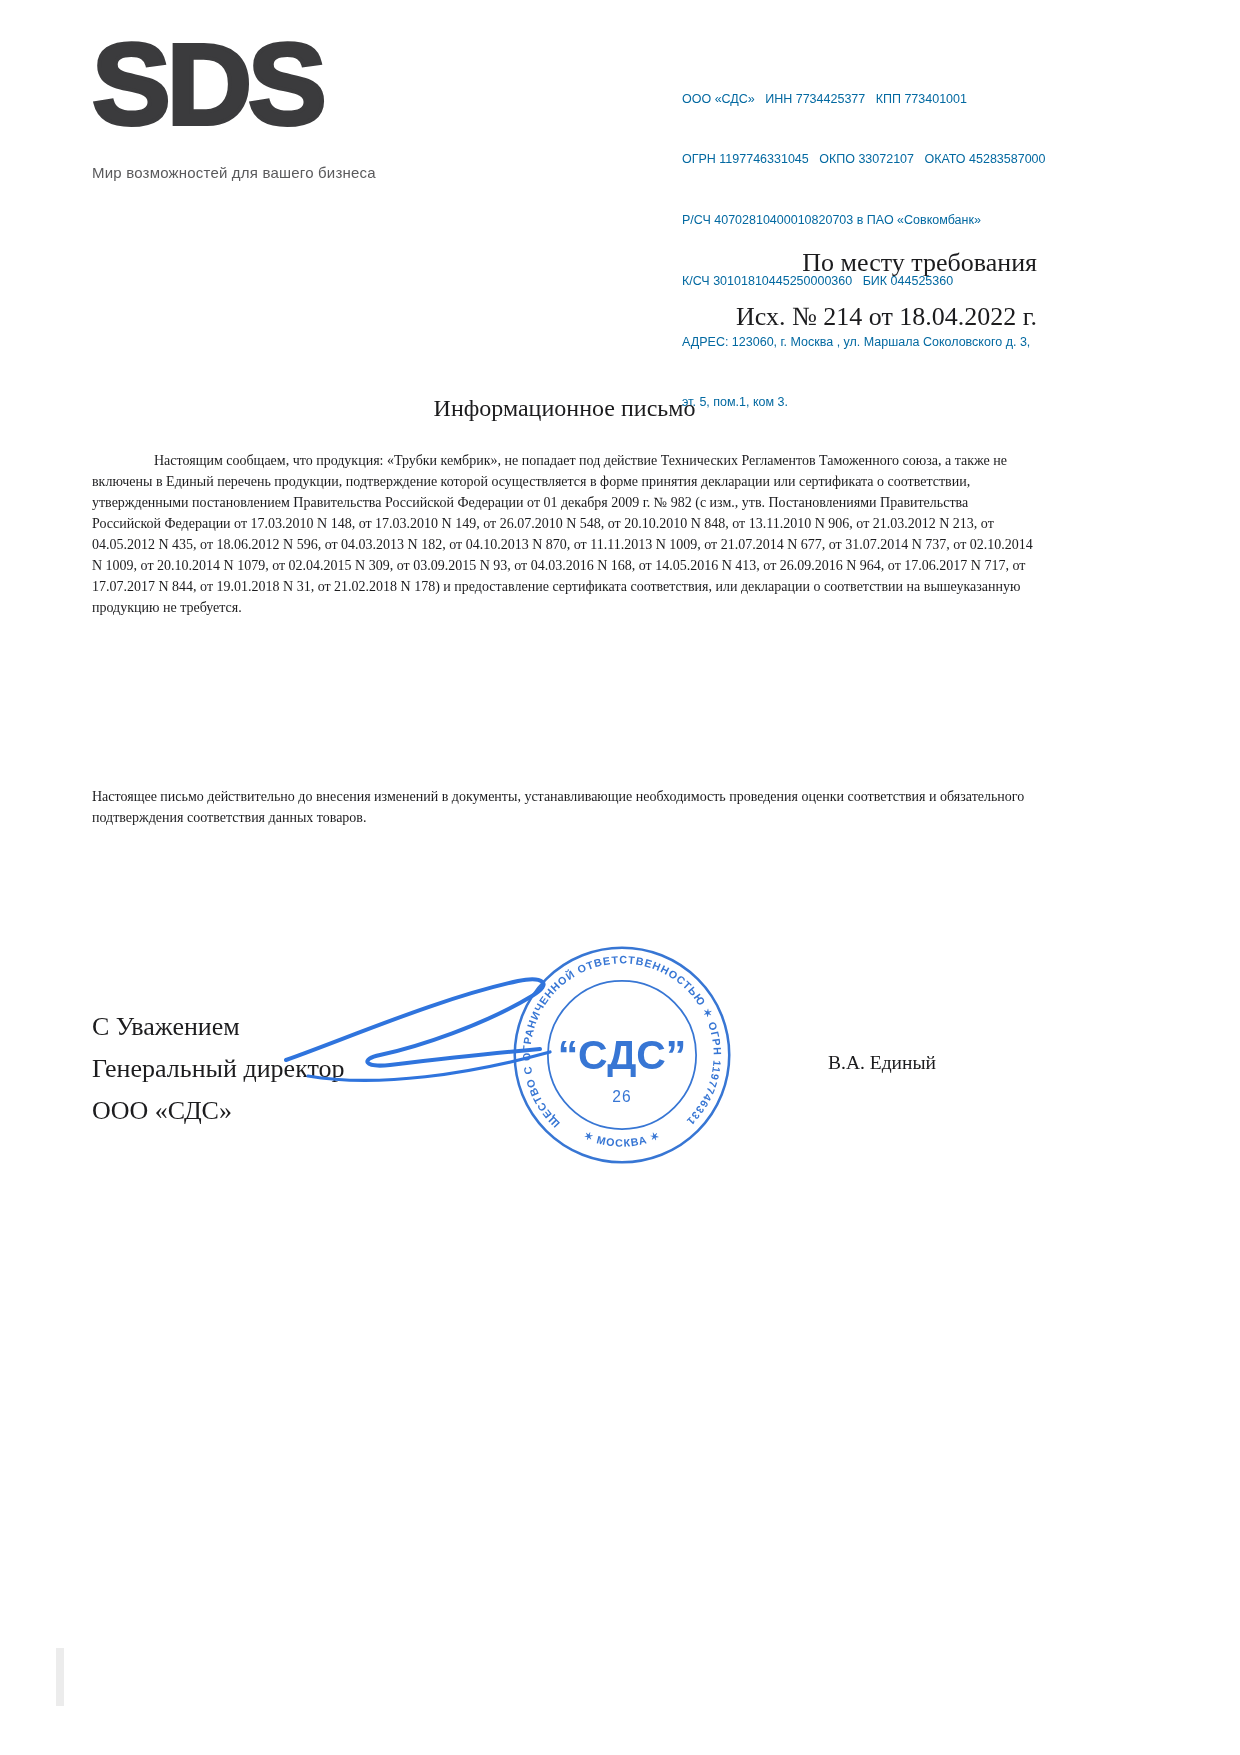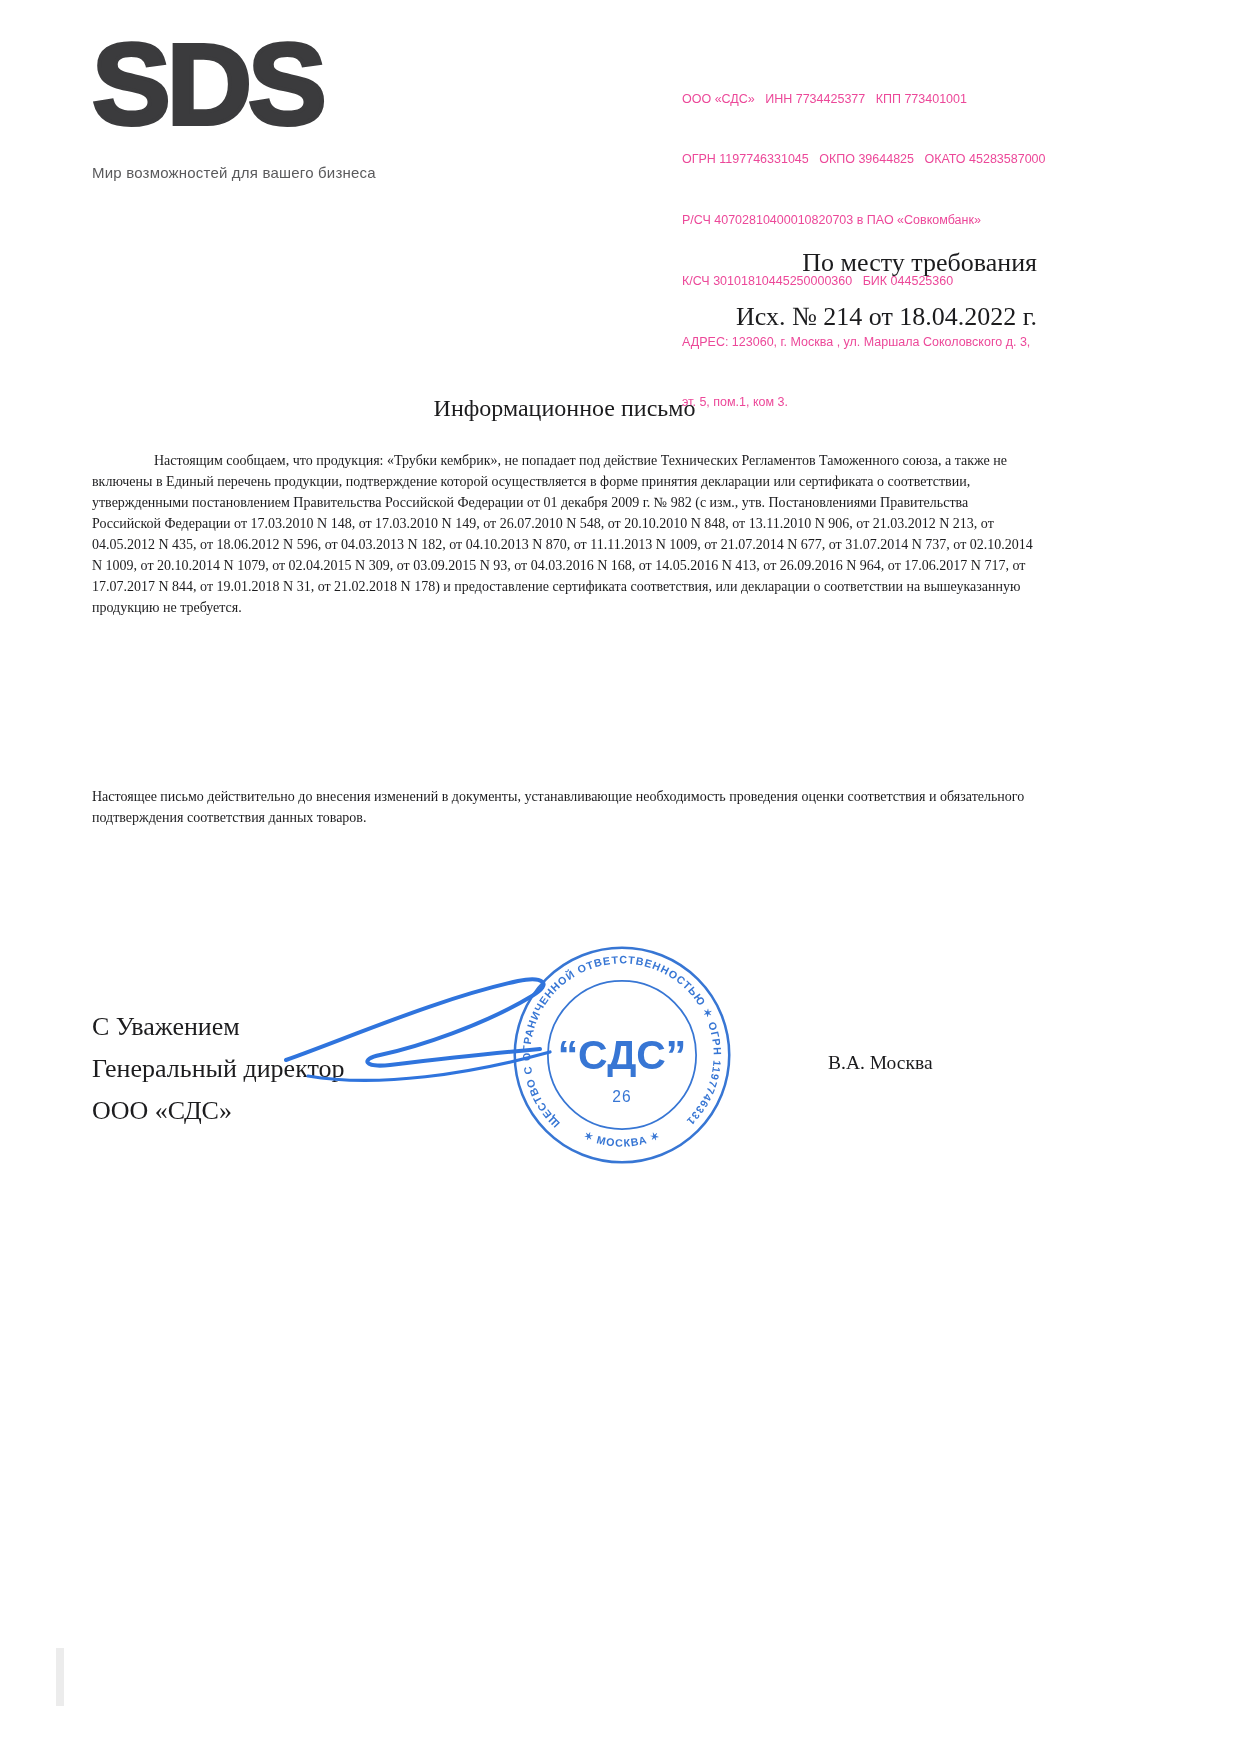--- a/index.html
+++ b/index.html
@@ -30,21 +30,21 @@
     font-size: 15px;
     color: #5a5a5c;
     margin-top: 24px;
     letter-spacing: 0.2px;
   }
   .company-details {
     position: absolute; left: 682px; top: 48px; width: 420px;
     font-family: "Liberation Sans", sans-serif;
     font-size: 12.5px;
     line-height: 1.62;
-    color: #ec4899;
+    color: #0369a1;
     white-space: pre-wrap;
   }
 
   
   .meta {
     position: absolute; right: 203px; top: 248px;
     text-align: right;
     font-size: 26px;
   }
   .meta .ref { margin-top: 24px; margin-left: 8px; }
@@ -111,21 +111,21 @@
 
 <div class="page">
 
   <div class="logo-block">
     <div class="logo-text">SDS</div>
     <div class="tagline">Мир возможностей для вашего бизнеса</div>
   </div>
 
   <div class="company-details">
     <div class="detail-line">ООО «СДС»   ИНН 7734425377   КПП 773401001</div>
-    <div class="detail-line">ОГРН 1197746331045   ОКПО 39644825   ОКАТО 45283587000</div>
+    <div class="detail-line">ОГРН 1197746331045   ОКПО 33072107   ОКАТО 45283587000</div>
     <div class="detail-line">Р/СЧ 40702810400010820703 в ПАО «Совкомбанк»</div>
     <div class="detail-line">К/СЧ 30101810445250000360   БИК 044525360</div>
     <div class="detail-line">АДРЕС: 123060, г. Москва , ул. Маршала Соколовского д. 3,</div>
     <div class="detail-line">эт. 5, пом.1, ком 3.</div>
   </div>
 
   <div class="meta">
     <div class="recipient">По месту требования</div>
     <div class="ref">Исх. № 214 от 18.04.2022 г.</div>
   </div>
@@ -134,21 +134,21 @@
 
   <p class="body-text p1">Настоящим сообщаем, что продукция: «Трубки кембрик», не попадает под действие Технических Регламентов Таможенного союза, а также не включены в Единый перечень продукции, подтверждение которой осуществляется в форме принятия декларации или сертификата о соответствии, утвержденными постановлением Правительства Российской Федерации от 01 декабря 2009 г. № 982 (с изм., утв. Постановлениями Правительства Российской Федерации от 17.03.2010 N 148, от 17.03.2010 N 149, от 26.07.2010 N 548, от 20.10.2010 N 848, от 13.11.2010 N 906, от 21.03.2012 N 213, от 04.05.2012 N 435, от 18.06.2012 N 596, от 04.03.2013 N 182, от 04.10.2013 N 870, от 11.11.2013 N 1009, от 21.07.2014 N 677, от 31.07.2014 N 737, от 02.10.2014 N 1009, от 20.10.2014 N 1079, от 02.04.2015 N 309, от 03.09.2015 N 93, от 04.03.2016 N 168, от 14.05.2016 N 413, от 26.09.2016 N 964, от 17.06.2017 N 717, от 17.07.2017 N 844, от 19.01.2018 N 31, от 21.02.2018 N 178) и предоставление сертификата соответствия, или декларации о соответствии на вышеуказанную продукцию не требуется.</p>
   <p class="body-text p2">Настоящее письмо действительно до внесения изменений в документы, устанавливающие необходимость проведения оценки соответствия и обязательного подтверждения соответствия данных товаров.</p>
 
   <div class="sign-block">
     <div>С Уважением</div>
     <div>Генеральный директор</div>
     <div>ООО «СДС»</div>
   </div>
 
-  <div class="signer-name">В.А. Москва</div>
+  <div class="signer-name">В.А. Единый</div>
 
   <svg class="signature-svg" viewBox="0 0 310 145" aria-hidden="true">
     <path d="M 8 98 C 70 76 162 36 240 19 C 264 14 276 21 254 34 C 206 63 140 85 102 93 C 82 97 86 106 112 103 C 162 97 216 91 262 87" fill="none" stroke="#2f74dd" stroke-width="4" stroke-linecap="round" stroke-linejoin="round"></path>
     <path d="M 30 114 C 100 126 192 112 272 90" fill="none" stroke="#2f74dd" stroke-width="3.2" stroke-linecap="round"></path>
   </svg>
 
   <svg class="stamp-svg" viewBox="0 0 240 240" aria-hidden="true">
     <defs>
       <path id="ringTop" d="M 53.5 186.5 A 94 94 0 1 1 186.5 186.5"></path>
       <path id="ringBottom" d="M 43 173.9 A 94 94 0 0 0 197 173.9"></path>

